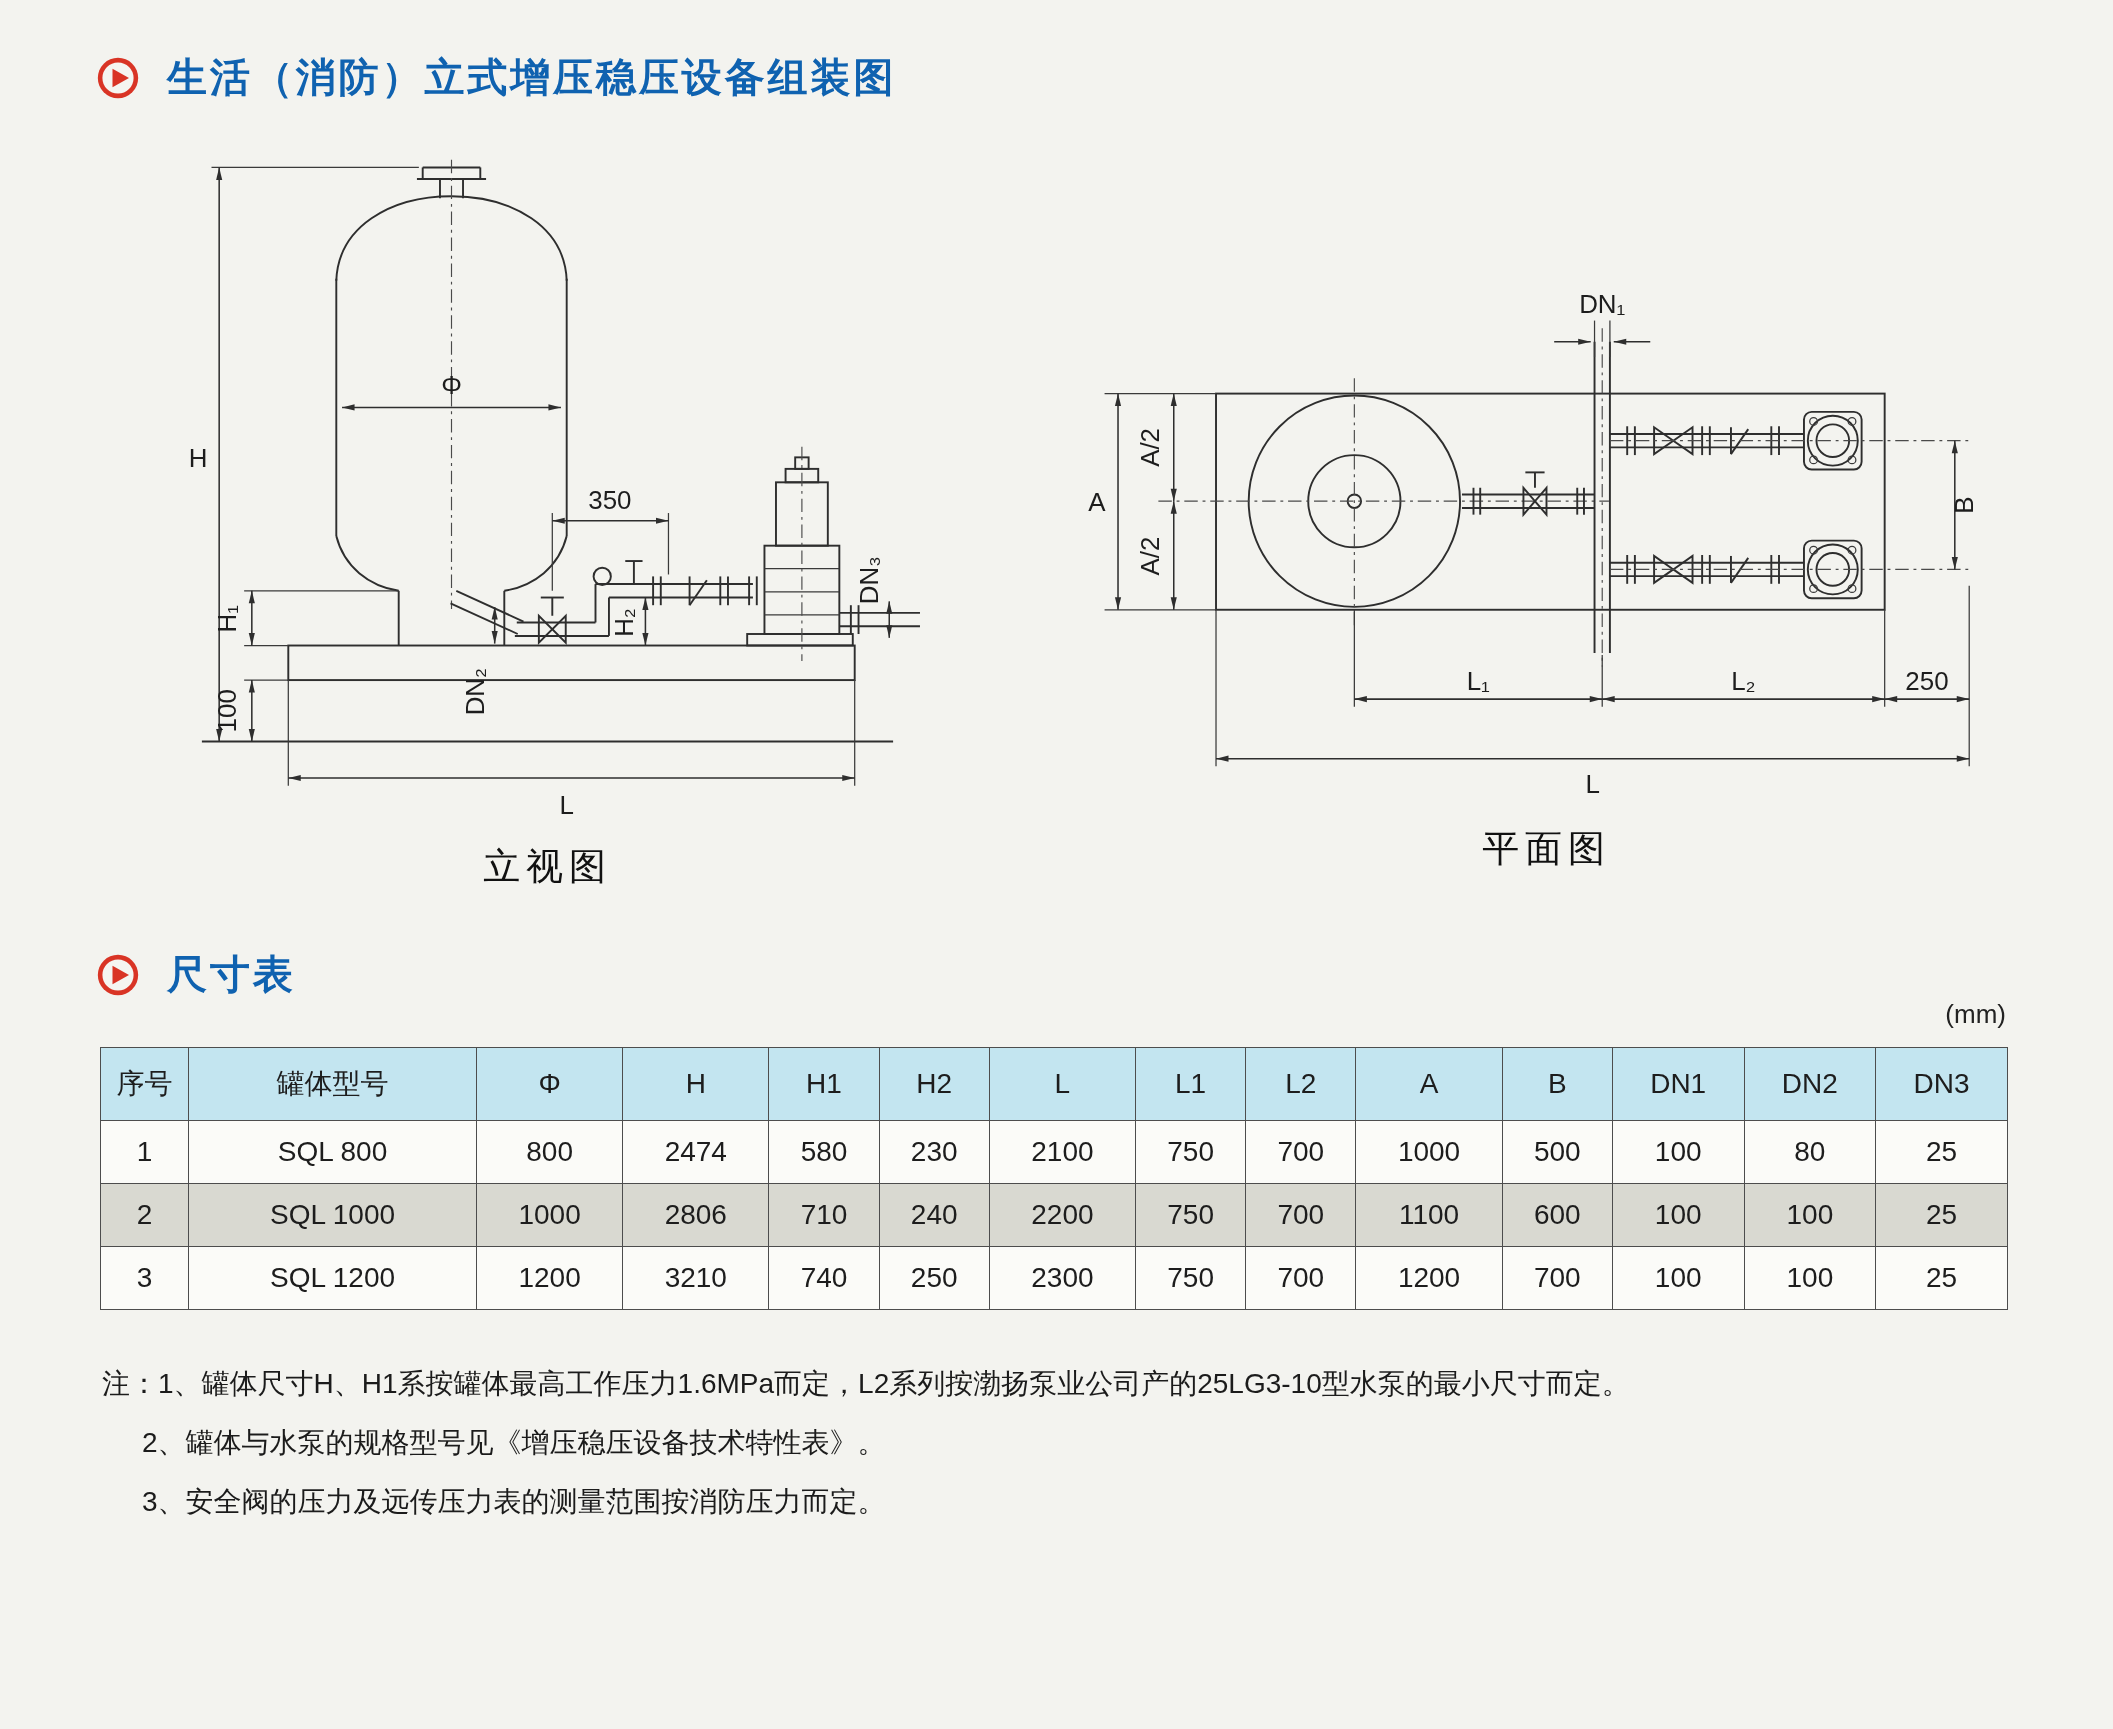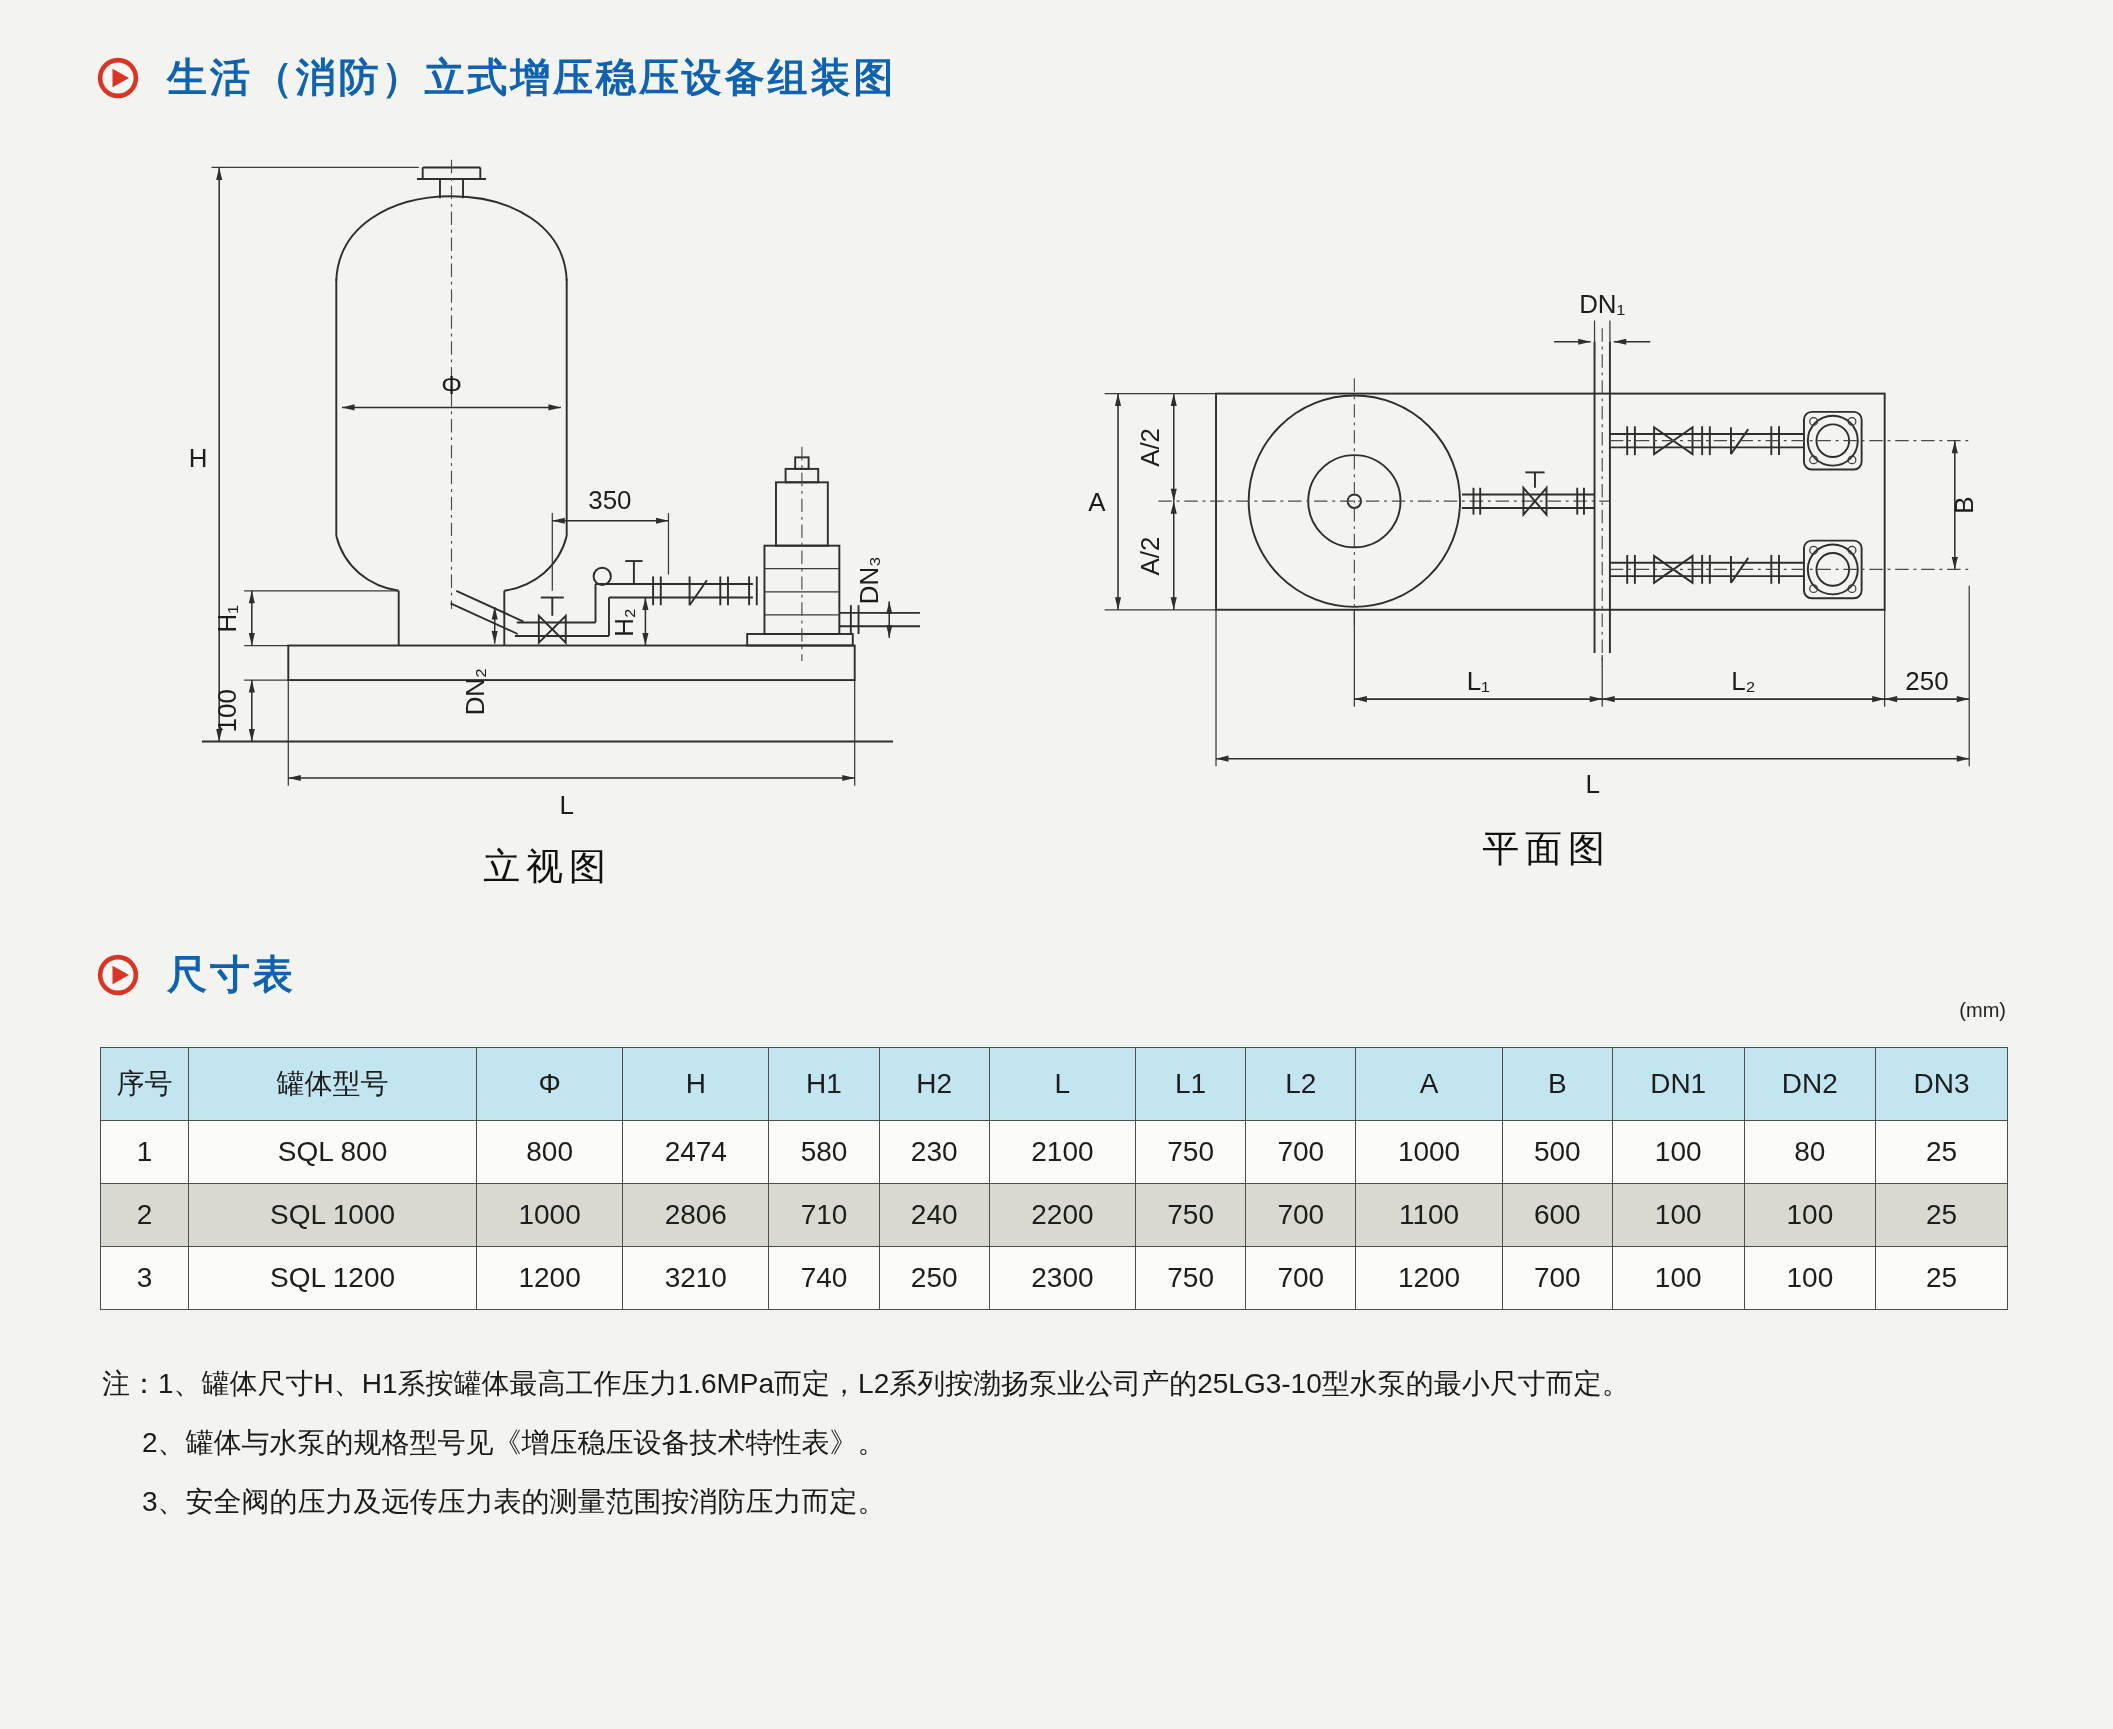--- a/index.html
+++ b/index.html
@@ -24,21 +24,21 @@
   #elevation-caption { left:163px; width:769px; top:842px; }
   #plan-caption { left:1066px; width:961px; top:824px; }
 
   svg .ln   { stroke:#2e2e2e; stroke-width:2; fill:none; }
   svg .thin { stroke:#3a3a3a; stroke-width:1.3; fill:none; }
   svg .cl   { stroke:#4a4a4a; stroke-width:1.2; fill:none; stroke-dasharray:14 5 3 5; }
   svg .dl   { stroke:#2e2e2e; stroke-width:1.6; fill:none; }
   svg .dim  { font-family:"Liberation Sans","DejaVu Sans",sans-serif; font-size:27px;
               fill:#1d1d1d; text-anchor:middle; }
 
-  .unit-label { position:absolute; right:108px; top:999px; font-size:20px; color:#222; }
+  .unit-label { position:absolute; right:108px; top:999px; font-size:26px; color:#222; }
 
   table#dim-table { position:absolute; left:100px; top:1047px; width:1908px;
                     border-collapse:collapse; background:#fbfbf8; font-size:28px; }
   #dim-table th, #dim-table td { border:1.4px solid #4d4d4d; text-align:center; vertical-align:middle; }
   #dim-table th { background:#c3e5f0; height:73px; font-weight:normal; }
   #dim-table td { height:63px; }
   #dim-table th:first-child, #dim-table td:first-child { width:88px; }
   #dim-table th:nth-child(2), #dim-table td:nth-child(2) { width:288px; }
   #dim-table tr.shaded td { background:#d9d9d1; }
 

